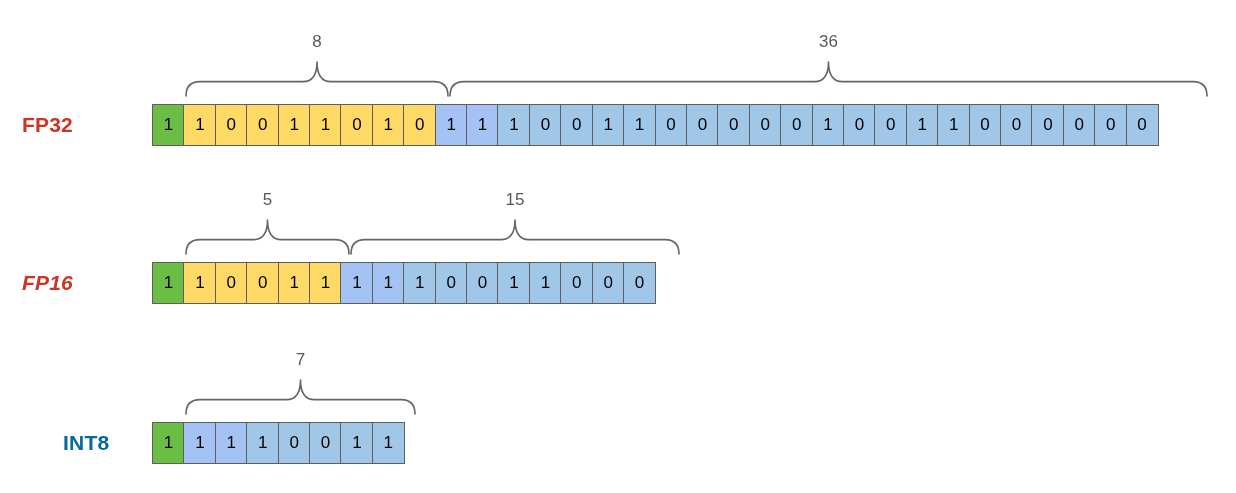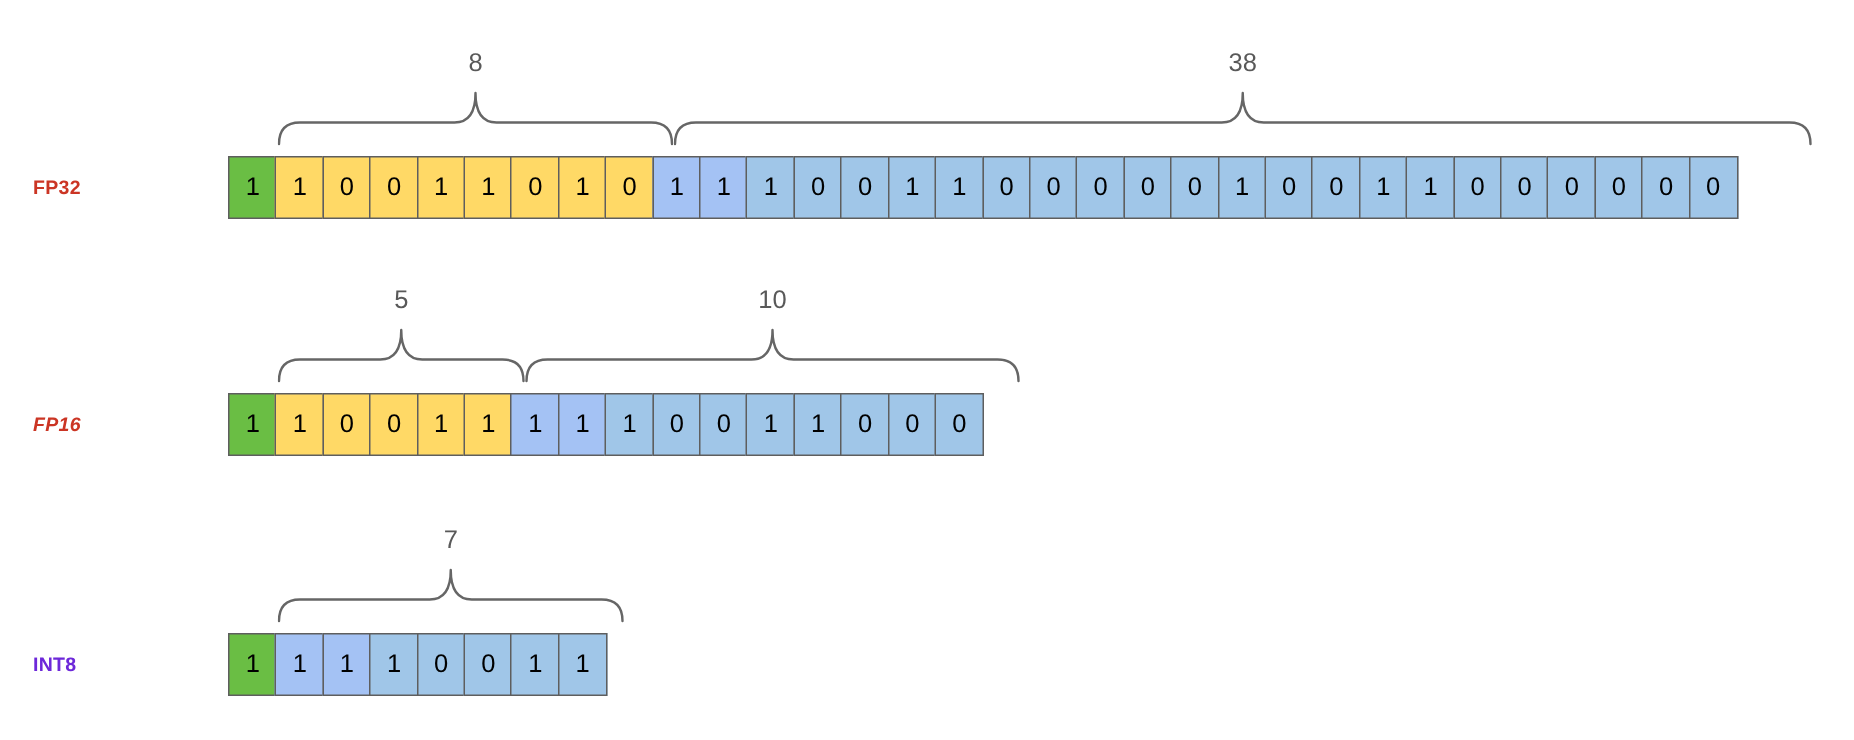--- a/index.html
+++ b/index.html
@@ -9,21 +9,21 @@
     background:#ffffff;
     font-family:"Liberation Sans","DejaVu Sans",sans-serif;
     overflow:hidden;
   }
   .fmt-label{
     position:absolute;
     left:22px;
     width:115px;
     height:42px;
     line-height:42px;
-    font-size:13px;
+    font-size:21px;
     font-weight:bold;
     letter-spacing:0.2px;
   }
   .cells{
     position:absolute;
     display:flex;
   }
   .cell{
     width:33px;height:42px;
     box-sizing:border-box;
@@ -83,21 +83,21 @@
       <div class="cell" style="background: rgb(160, 198, 232); border-color: rgb(94, 94, 94);">0</div>
       <div class="cell" style="background: rgb(160, 198, 232); border-color: rgb(94, 94, 94);">0</div>
     </div>
     <svg class="brace" width="264" height="38" style="left: 185px; top: 60px;">
       <path d="M1 36 Q1 21.659999999999997 15 21.659999999999997 L118 21.659999999999997 Q132 21.659999999999997 132 2 M263 36 Q263 21.659999999999997 249 21.659999999999997 L146 21.659999999999997 Q132 21.659999999999997 132 2" fill="none" stroke="#666666" stroke-width="1.6" stroke-linecap="round"></path>
     </svg>
     <div class="count-label" style="left: 185px; width: 264px; top: 32px; color: rgb(89, 89, 89);">8</div>
     <svg class="brace" width="759" height="38" style="left: 449px; top: 60px;">
       <path d="M1 36 Q1 21.659999999999997 15 21.659999999999997 L365.5 21.659999999999997 Q379.5 21.659999999999997 379.5 2 M758 36 Q758 21.659999999999997 744 21.659999999999997 L393.5 21.659999999999997 Q379.5 21.659999999999997 379.5 2" fill="none" stroke="#666666" stroke-width="1.6" stroke-linecap="round"></path>
     </svg>
-    <div class="count-label" style="left: 449px; width: 759px; top: 32px; color: rgb(89, 89, 89);">38</div>
+    <div class="count-label" style="left: 449px; width: 759px; top: 32px; color: rgb(89, 89, 89);">36</div>
     <div class="fmt-label" style="top: 262px; color: rgb(203, 53, 36); font-style: italic;">FP16</div>
     <div class="cells" style="left: 152px; top: 262px;">
       <div class="cell first" style="background: rgb(106, 190, 68); border-color: rgb(94, 94, 94);">1</div>
       <div class="cell" style="background: rgb(255, 217, 102); border-color: rgb(94, 94, 94);">1</div>
       <div class="cell" style="background: rgb(255, 217, 102); border-color: rgb(94, 94, 94);">0</div>
       <div class="cell" style="background: rgb(255, 217, 102); border-color: rgb(94, 94, 94);">0</div>
       <div class="cell" style="background: rgb(255, 217, 102); border-color: rgb(94, 94, 94);">1</div>
       <div class="cell" style="background: rgb(255, 217, 102); border-color: rgb(94, 94, 94);">1</div>
       <div class="cell" style="background: rgb(164, 194, 244); border-color: rgb(94, 94, 94);">1</div>
       <div class="cell" style="background: rgb(164, 194, 244); border-color: rgb(94, 94, 94);">1</div>
@@ -110,22 +110,22 @@
       <div class="cell" style="background: rgb(160, 198, 232); border-color: rgb(94, 94, 94);">0</div>
       <div class="cell" style="background: rgb(160, 198, 232); border-color: rgb(94, 94, 94);">0</div>
     </div>
     <svg class="brace" width="165" height="38" style="left: 185px; top: 218px;">
       <path d="M1 36 Q1 21.659999999999997 15 21.659999999999997 L68.5 21.659999999999997 Q82.5 21.659999999999997 82.5 2 M164 36 Q164 21.659999999999997 150 21.659999999999997 L96.5 21.659999999999997 Q82.5 21.659999999999997 82.5 2" fill="none" stroke="#666666" stroke-width="1.6" stroke-linecap="round"></path>
     </svg>
     <div class="count-label" style="left: 185px; width: 165px; top: 190px; color: rgb(89, 89, 89);">5</div>
     <svg class="brace" width="330" height="38" style="left: 350px; top: 218px;">
       <path d="M1 36 Q1 21.659999999999997 15 21.659999999999997 L151 21.659999999999997 Q165 21.659999999999997 165 2 M329 36 Q329 21.659999999999997 315 21.659999999999997 L179 21.659999999999997 Q165 21.659999999999997 165 2" fill="none" stroke="#666666" stroke-width="1.6" stroke-linecap="round"></path>
     </svg>
-    <div class="count-label" style="left: 350px; width: 330px; top: 190px; color: rgb(89, 89, 89);">10</div>
-    <div class="fmt-label" style="top: 422px; color: #6d28d9;">INT8</div>
+    <div class="count-label" style="left: 350px; width: 330px; top: 190px; color: rgb(89, 89, 89);">15</div>
+    <div class="fmt-label" style="top: 422px; color: #0369a1; margin-left: 41px;">INT8</div>
     <div class="cells" style="left: 152px; top: 422px;">
       <div class="cell first" style="background: rgb(106, 190, 68); border-color: rgb(94, 94, 94);">1</div>
       <div class="cell" style="background: rgb(164, 194, 244); border-color: rgb(94, 94, 94);">1</div>
       <div class="cell" style="background: rgb(164, 194, 244); border-color: rgb(94, 94, 94);">1</div>
       <div class="cell" style="background: rgb(160, 198, 232); border-color: rgb(94, 94, 94);">1</div>
       <div class="cell" style="background: rgb(160, 198, 232); border-color: rgb(94, 94, 94);">0</div>
       <div class="cell" style="background: rgb(160, 198, 232); border-color: rgb(94, 94, 94);">0</div>
       <div class="cell" style="background: rgb(160, 198, 232); border-color: rgb(94, 94, 94);">1</div>
       <div class="cell" style="background: rgb(160, 198, 232); border-color: rgb(94, 94, 94);">1</div>
     </div>

